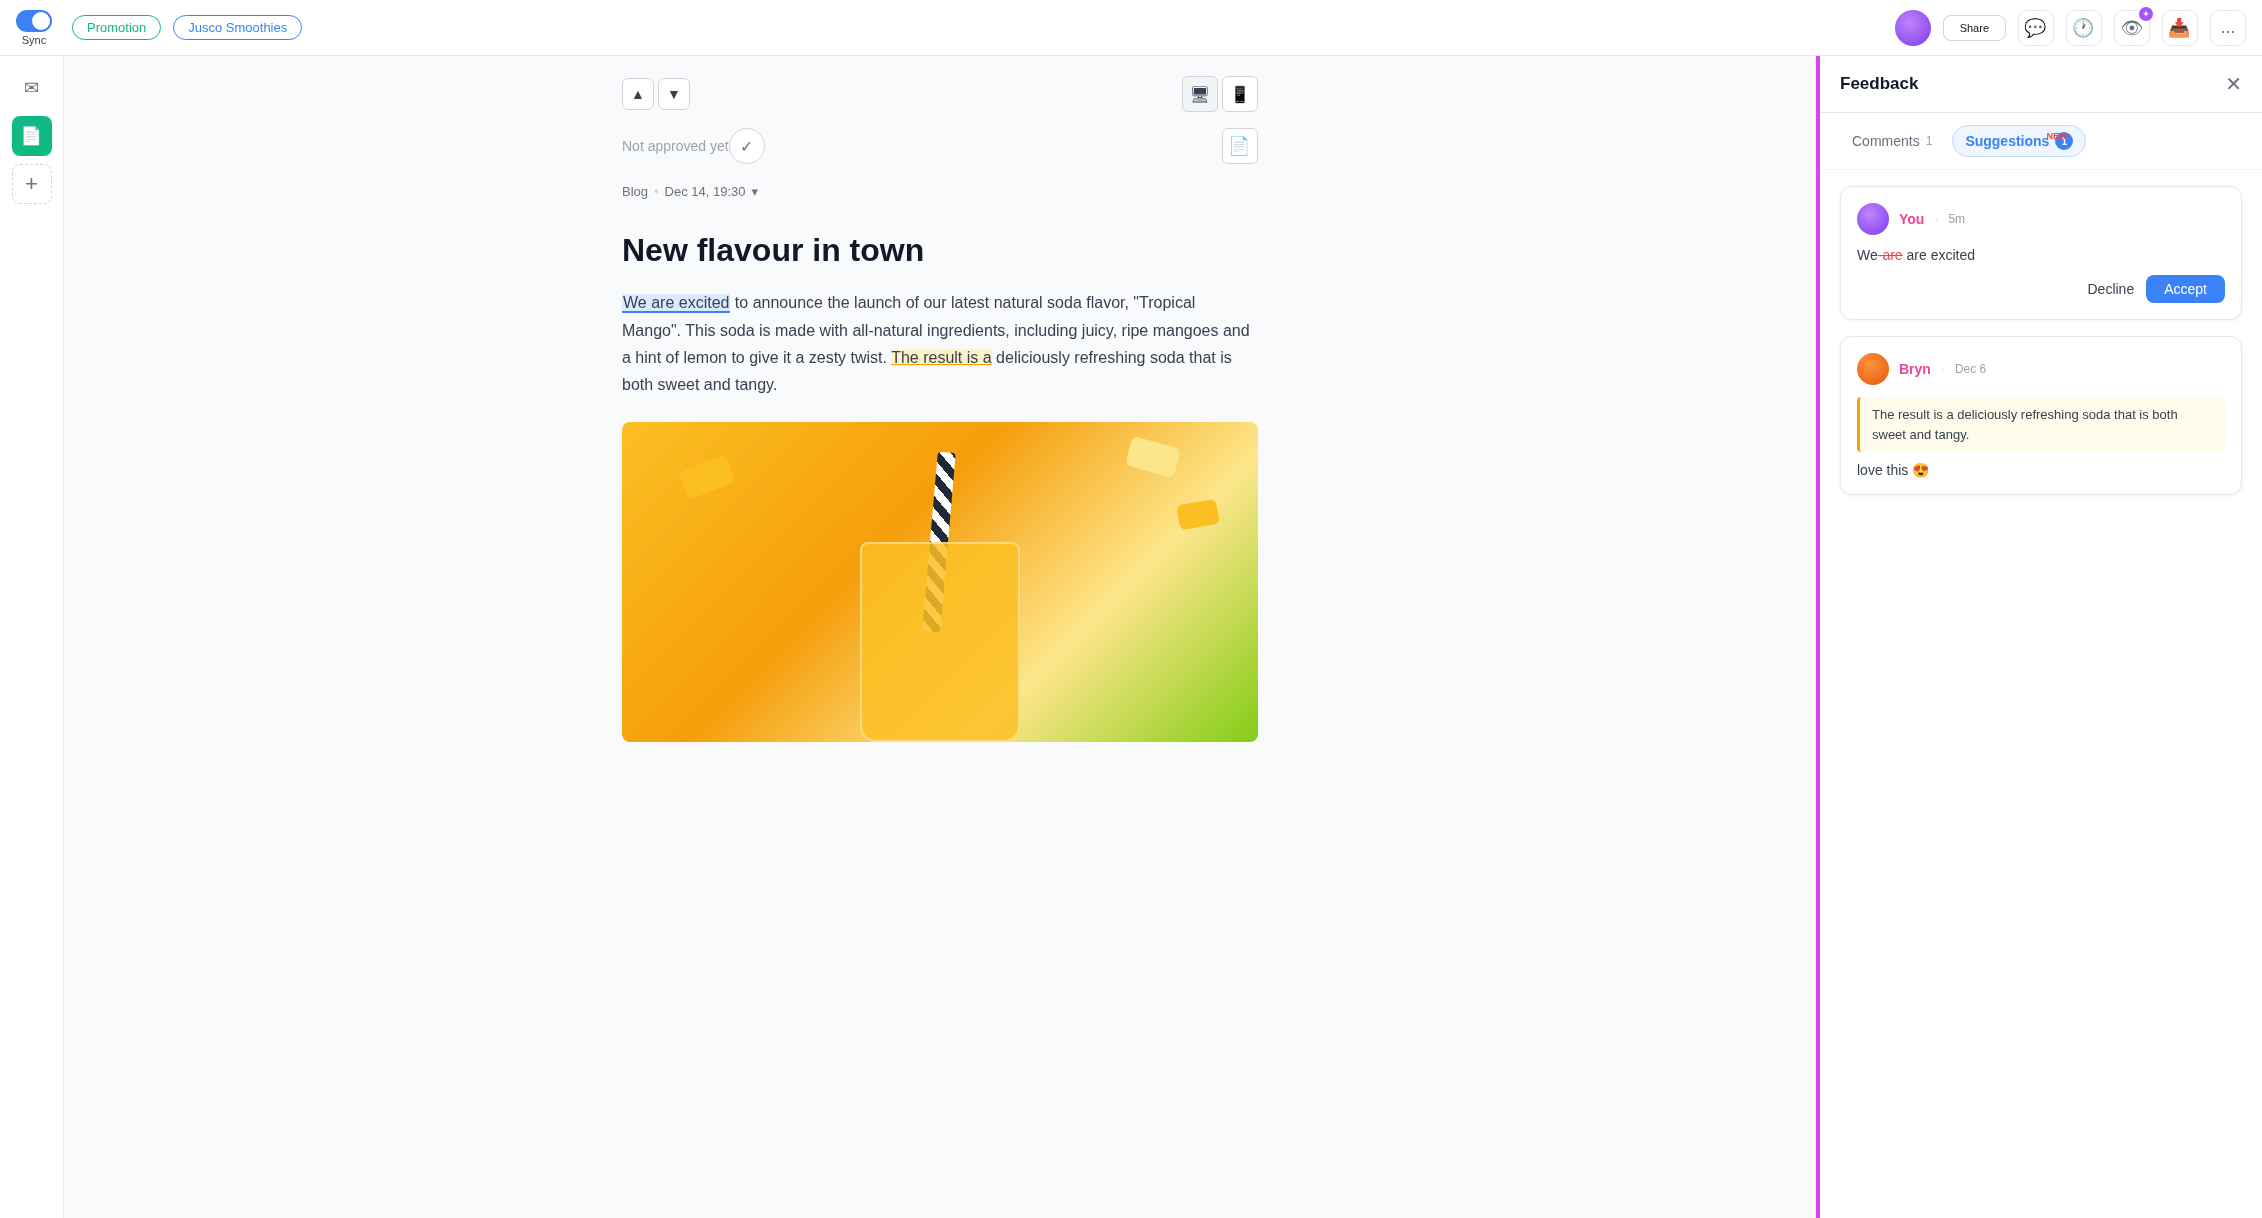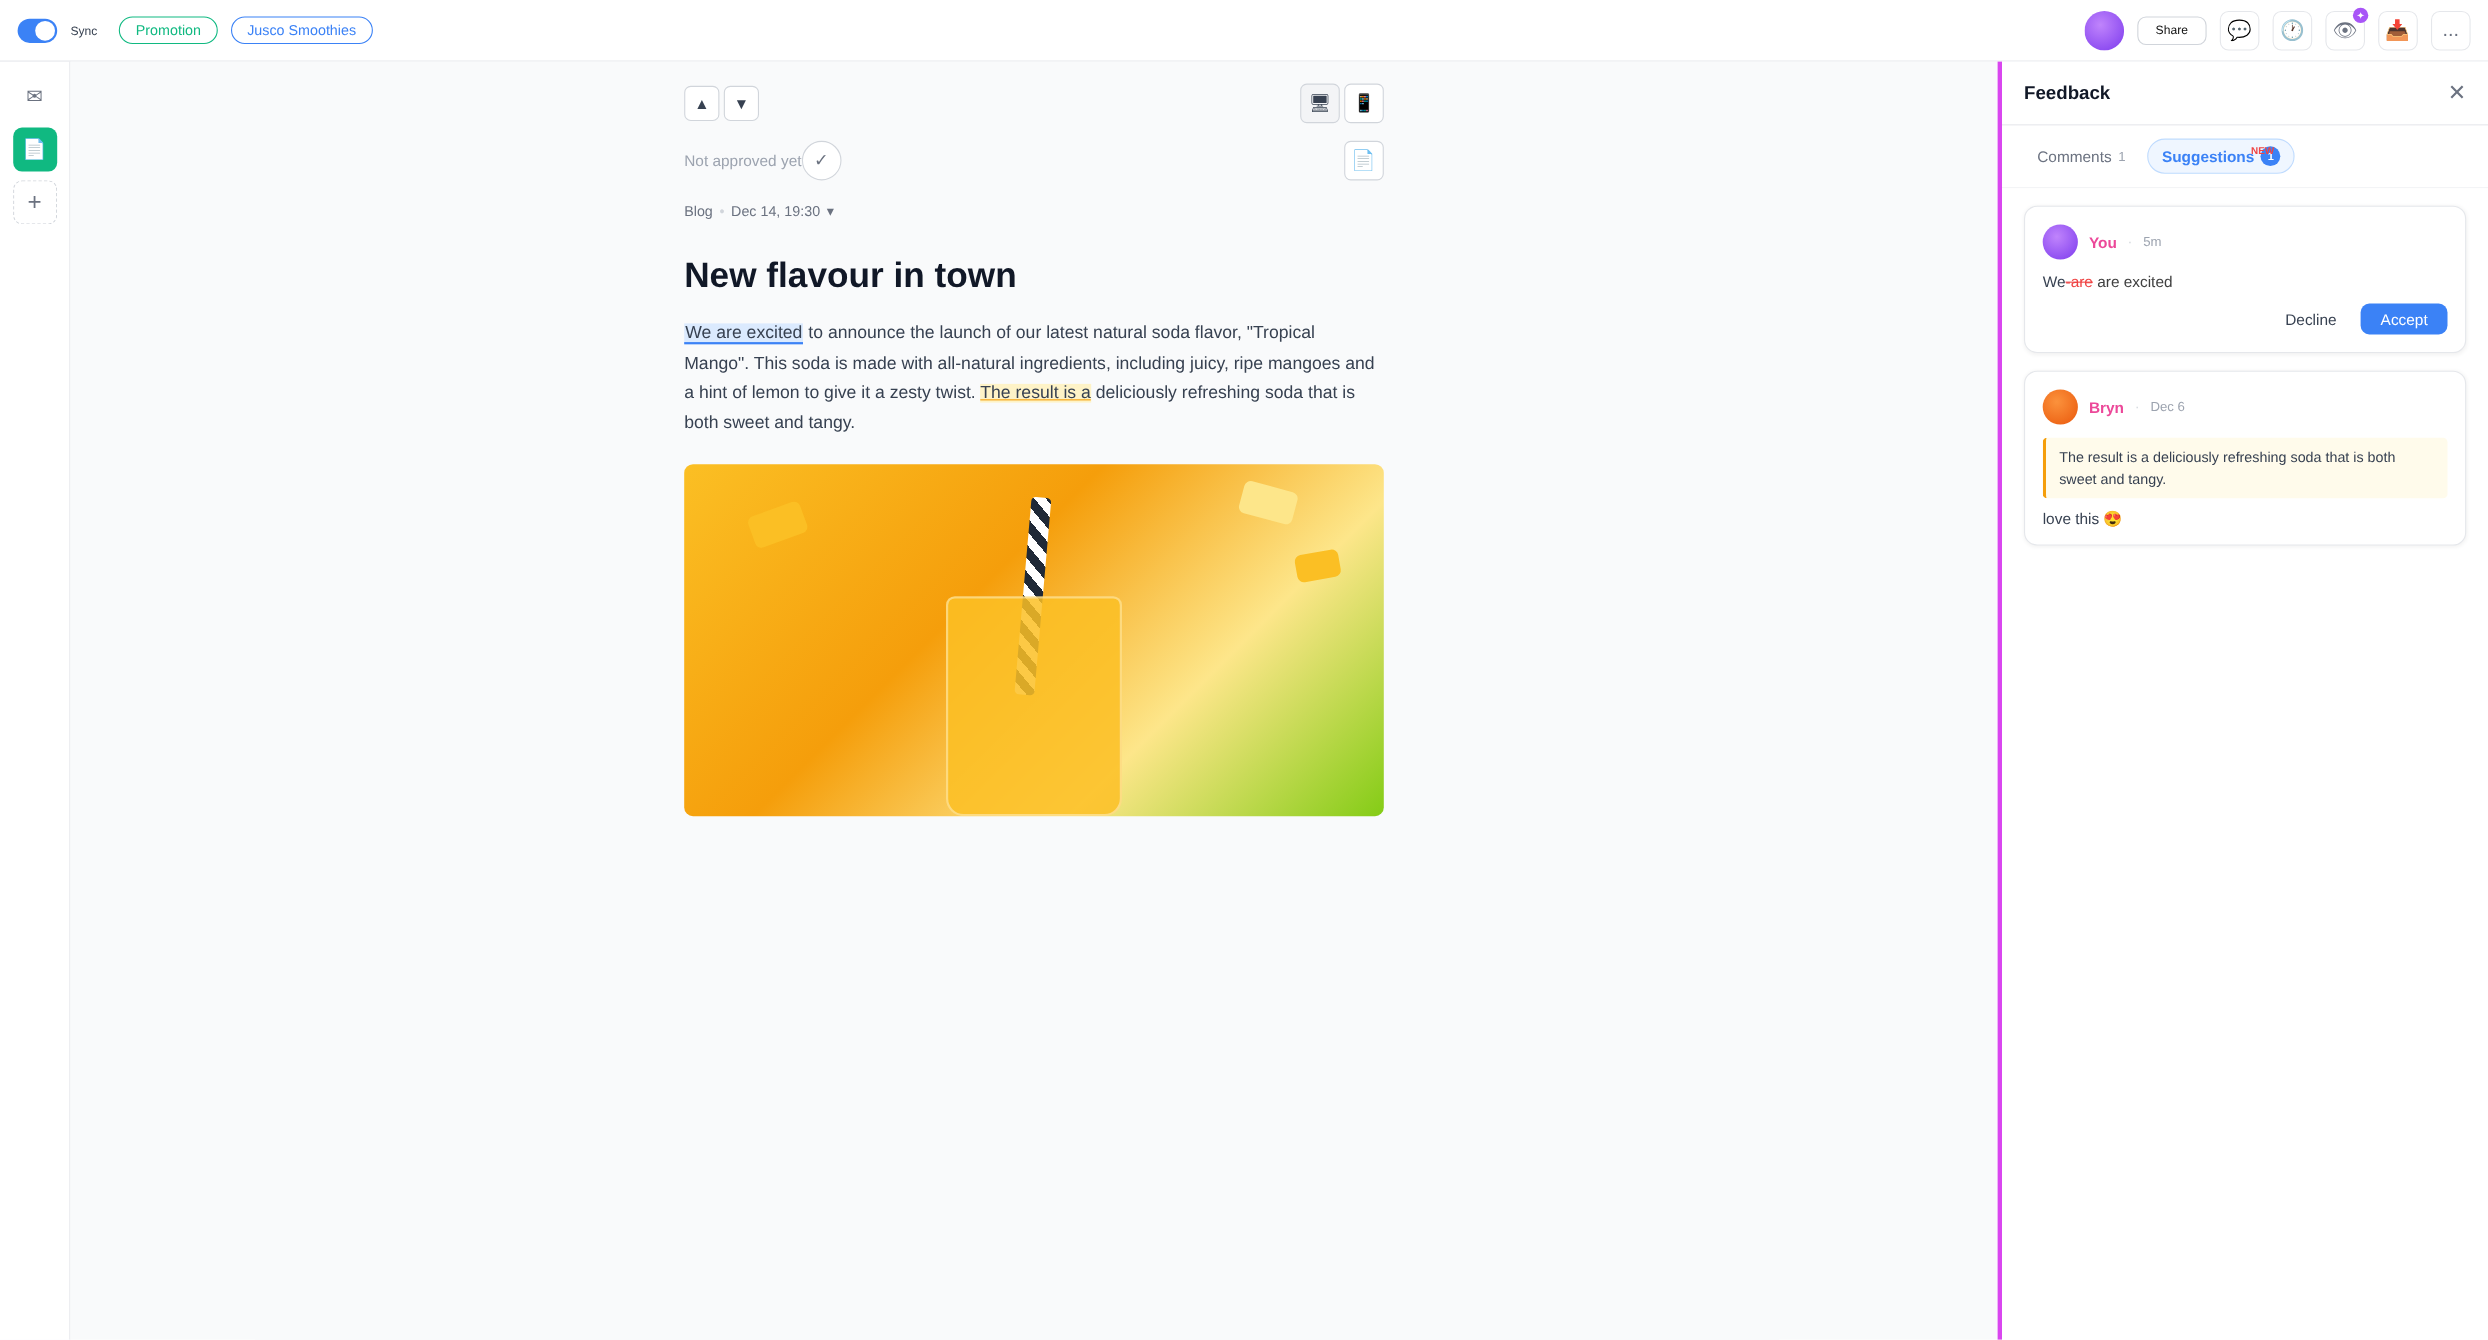--- a/index.html
+++ b/index.html
@@ -7,21 +7,21 @@
 
     
     #topbar {
       display: flex;
       align-items: center;
       height: 56px;
       padding: 0 16px;
       border-bottom: 1px solid #e5e7eb;
       gap: 12px;
     }
-    #sync-area { display: flex; flex-direction: row; align-items: center; margin-right: 8px; gap: 12px; }
+    #sync-area { display: flex; flex-direction: column; align-items: center; margin-right: 8px; }
     #sync-toggle {
       width: 36px; height: 22px; background: #3b82f6; border-radius: 11px;
       display: flex; align-items: center; padding: 2px; cursor: pointer;
     }
     #sync-toggle-knob { width: 18px; height: 18px; background: #fff; border-radius: 50%; margin-left: auto; }
     #sync-label { font-size: 11px; color: #374151; margin-top: 2px; }
 
     .tag-pill {
       border: 1px solid #d1d5db; border-radius: 20px; padding: 4px 14px;
       font-size: 13px; cursor: pointer;
@@ -193,21 +193,21 @@
     .card-avatar { width: 32px; height: 32px; border-radius: 50%; overflow: hidden; flex-shrink: 0; }
     .card-avatar-you { background: radial-gradient(circle at 40% 35%, #c084fc, #7c3aed); }
     .card-avatar-bryn { background: radial-gradient(circle at 40% 35%, #fb923c, #ea580c); }
     .card-user { font-size: 14px; font-weight: 600; color: #ec4899; }
     .card-time { font-size: 12px; color: #9ca3af; }
 
     .suggestion-text { font-size: 14px; color: #374151; margin-bottom: 12px; }
     .strikethrough { text-decoration: line-through; color: #ef4444; }
     .inserted { color: #404040; }
 
-    .card-actions { display: flex; align-items: flex-end; justify-content: flex-end; gap: 10px; }
+    .card-actions { display: flex; align-items: flex-end; justify-content: flex-end; }
     .decline-btn {
       background: none; border: none; font-size: 14px; color: #374151;
       cursor: pointer; padding: 6px 12px;
     }
     .accept-btn {
       background: #3b82f6; color: #fff; border: none; border-radius: 8px;
       padding: 6px 18px; font-size: 14px; cursor: pointer; font-weight: 500;
     }
 
     

